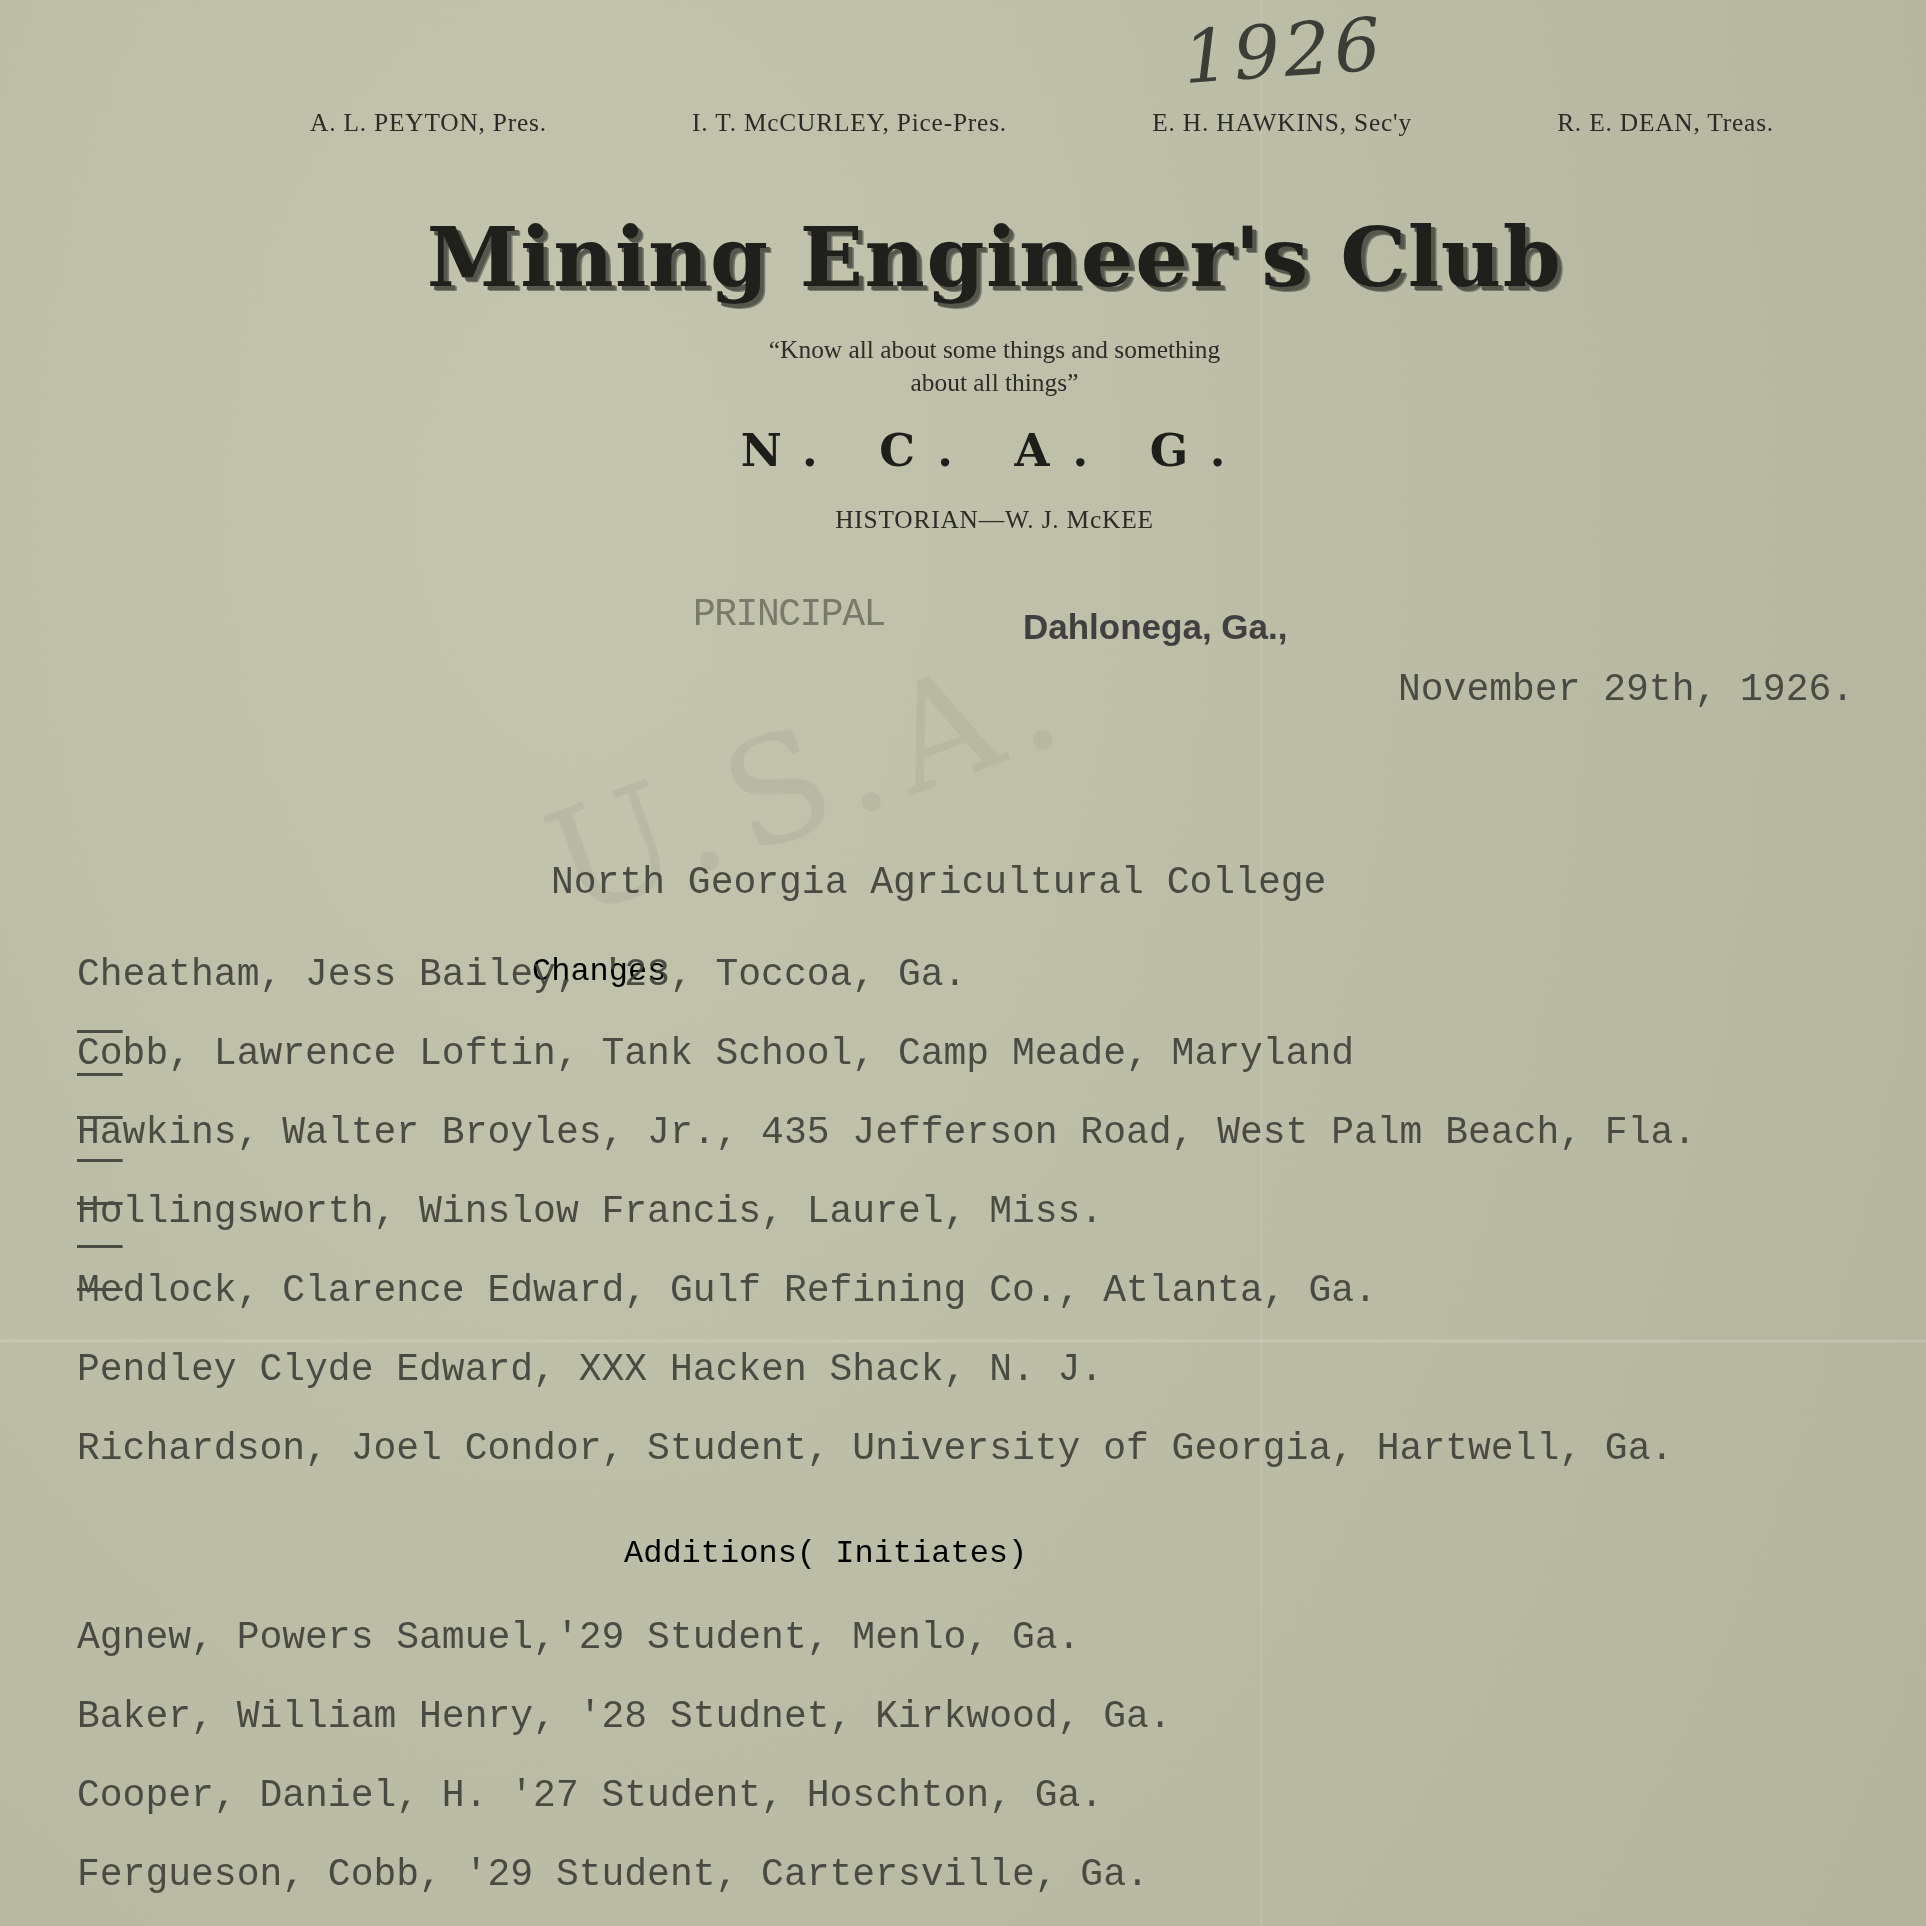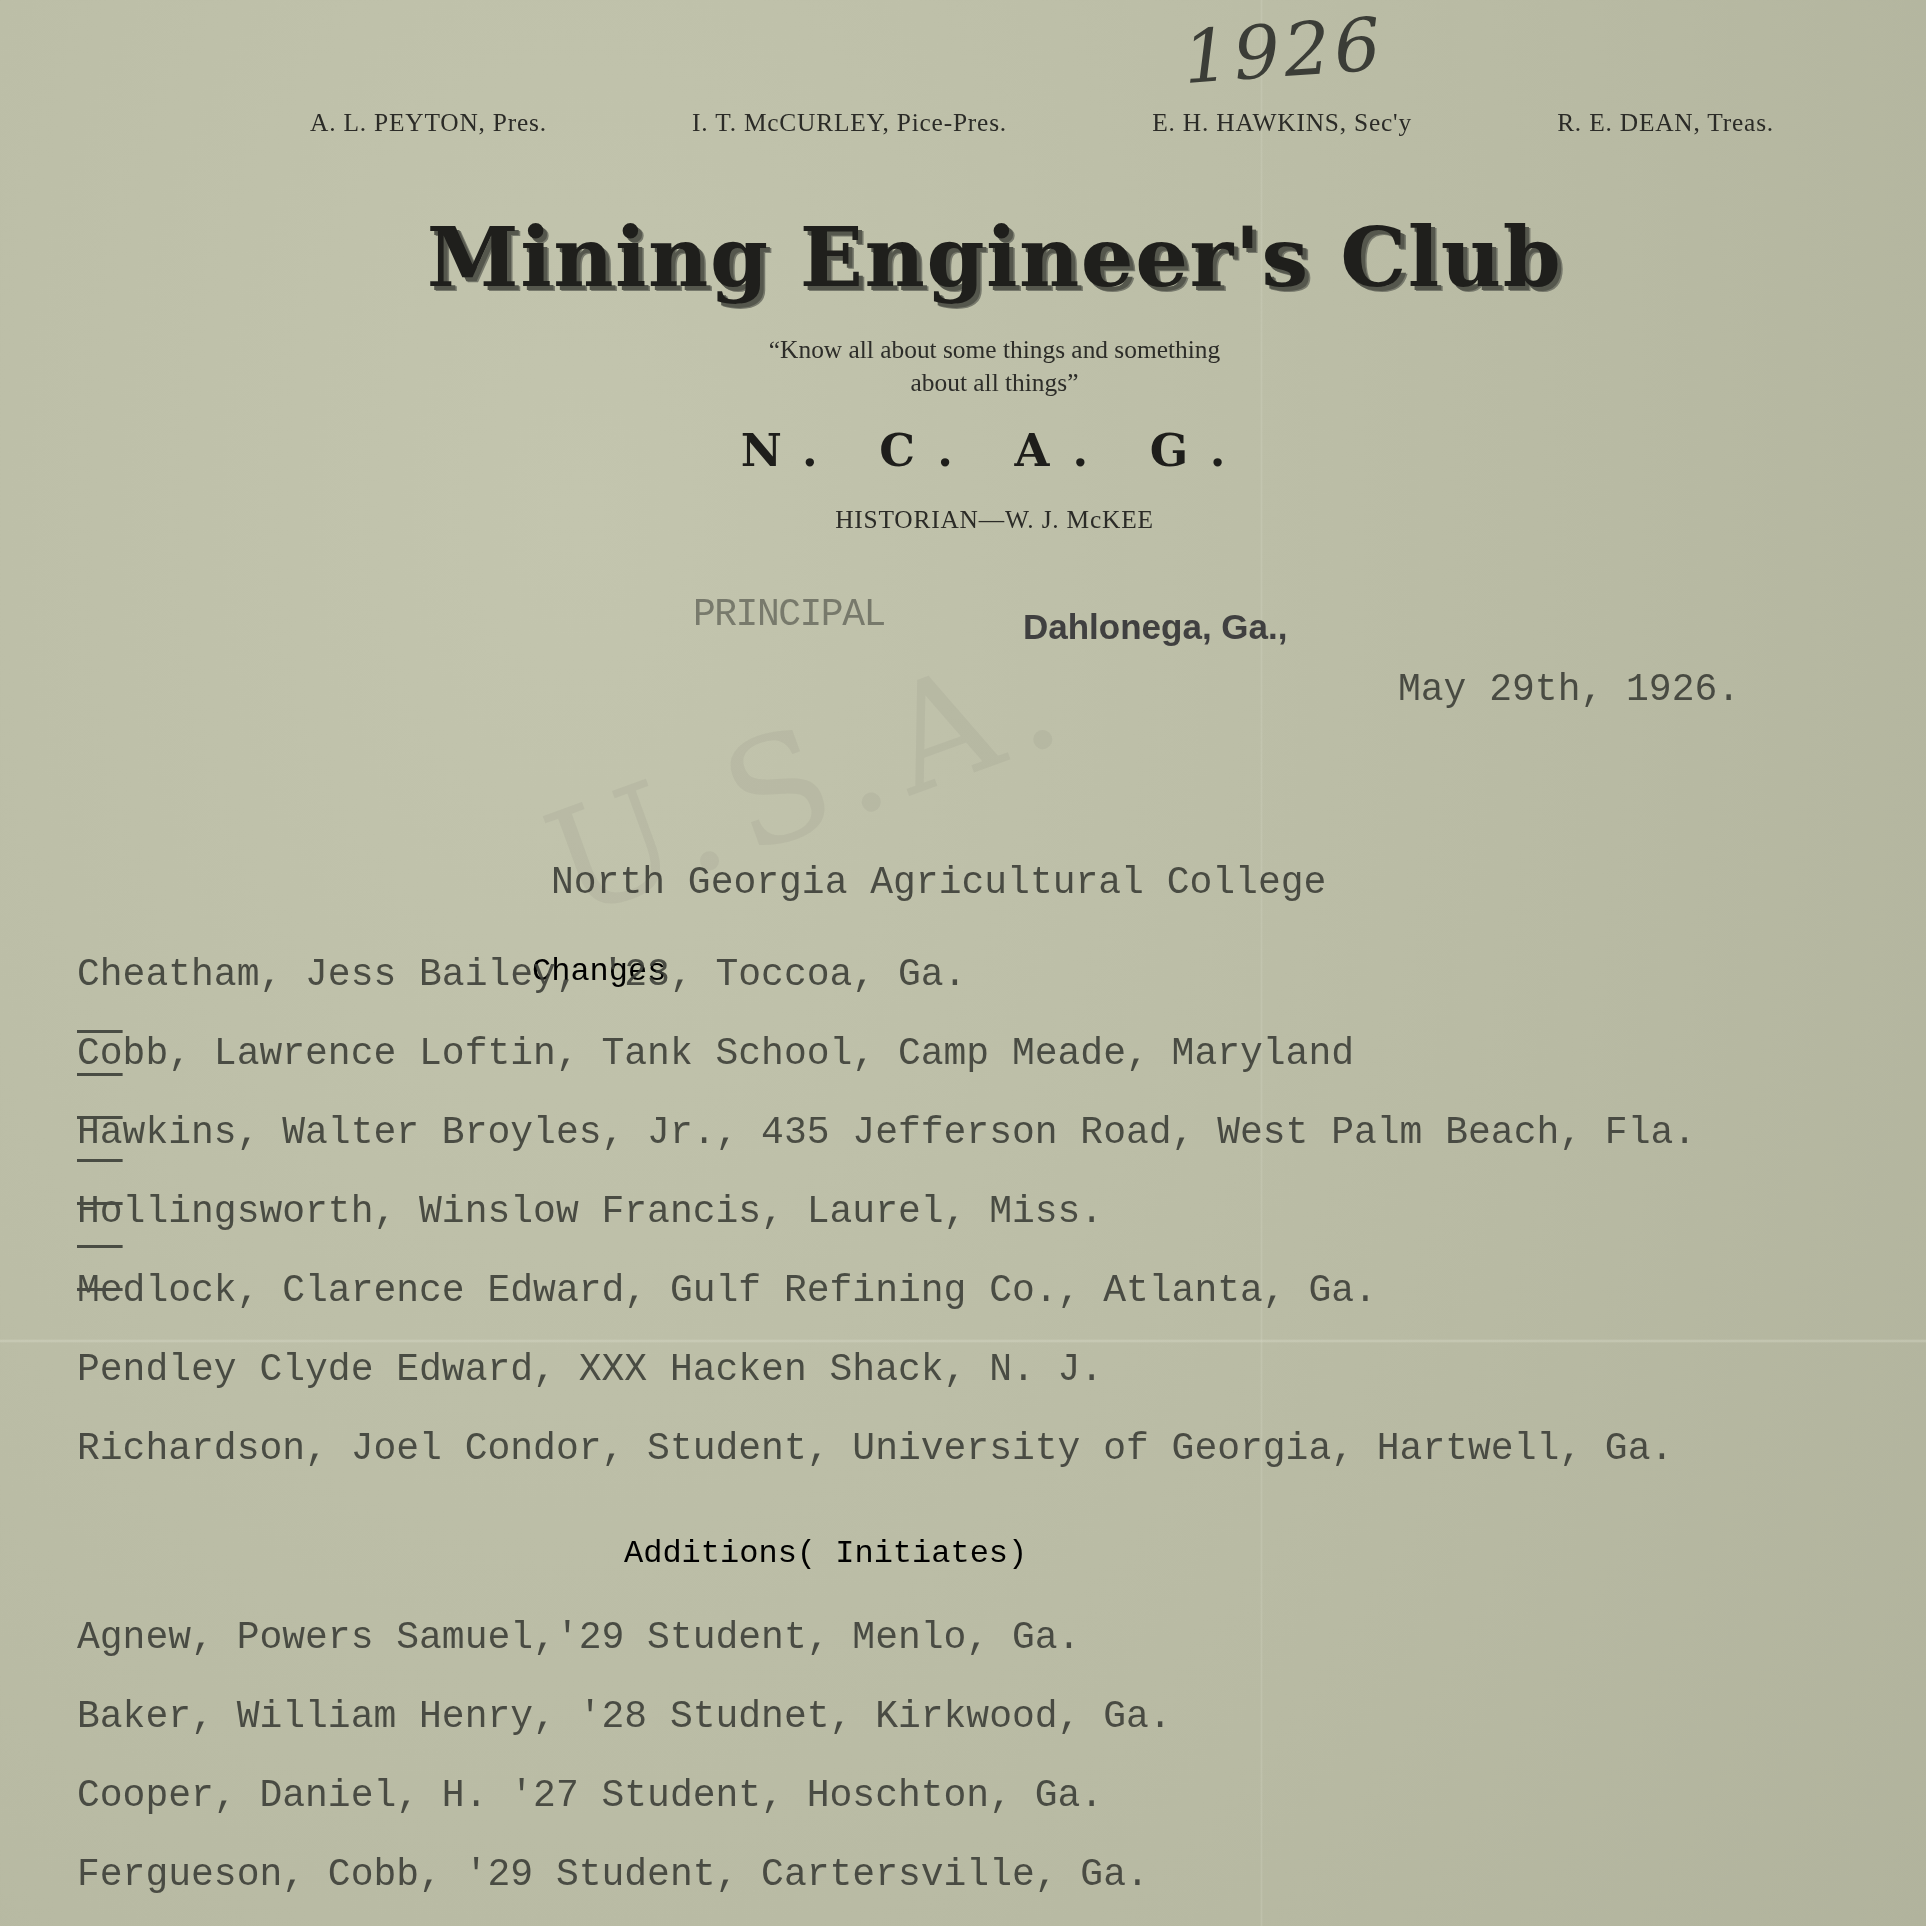--- a/index.html
+++ b/index.html
@@ -90,21 +90,21 @@
   <div>about all things”</div>
 </div>
 
 <div class="abs ncag">N. C. A. G.</div>
 
 <div class="abs historian">HISTORIAN—W. J. McKEE</div>
 
 <div class="abs typed struck">PRINCIPAL</div>
 <div class="abs city">Dahlonega, Ga.,</div>
 
-<div class="abs typed date">May 29th, 1926.</div>
+<div class="abs typed date">November 29th, 1926.</div>
 
 <div class="abs typed addr">
   <div>North Georgia Agricultural College</div>
 </div>
 
 <div class="abs section-head changes-head">Changes</div>
 
 <div class="abs typed entries" style="top:953px;text-decoration:underline;">
   <div class="entry" style="top:0px;">Cheatham, Jess Bailey, '23, Toccoa, Ga.</div>
   <div class="entry" style="top:79px;">Cobb, Lawrence Loftin, Tank School, Camp Meade, Maryland</div>

